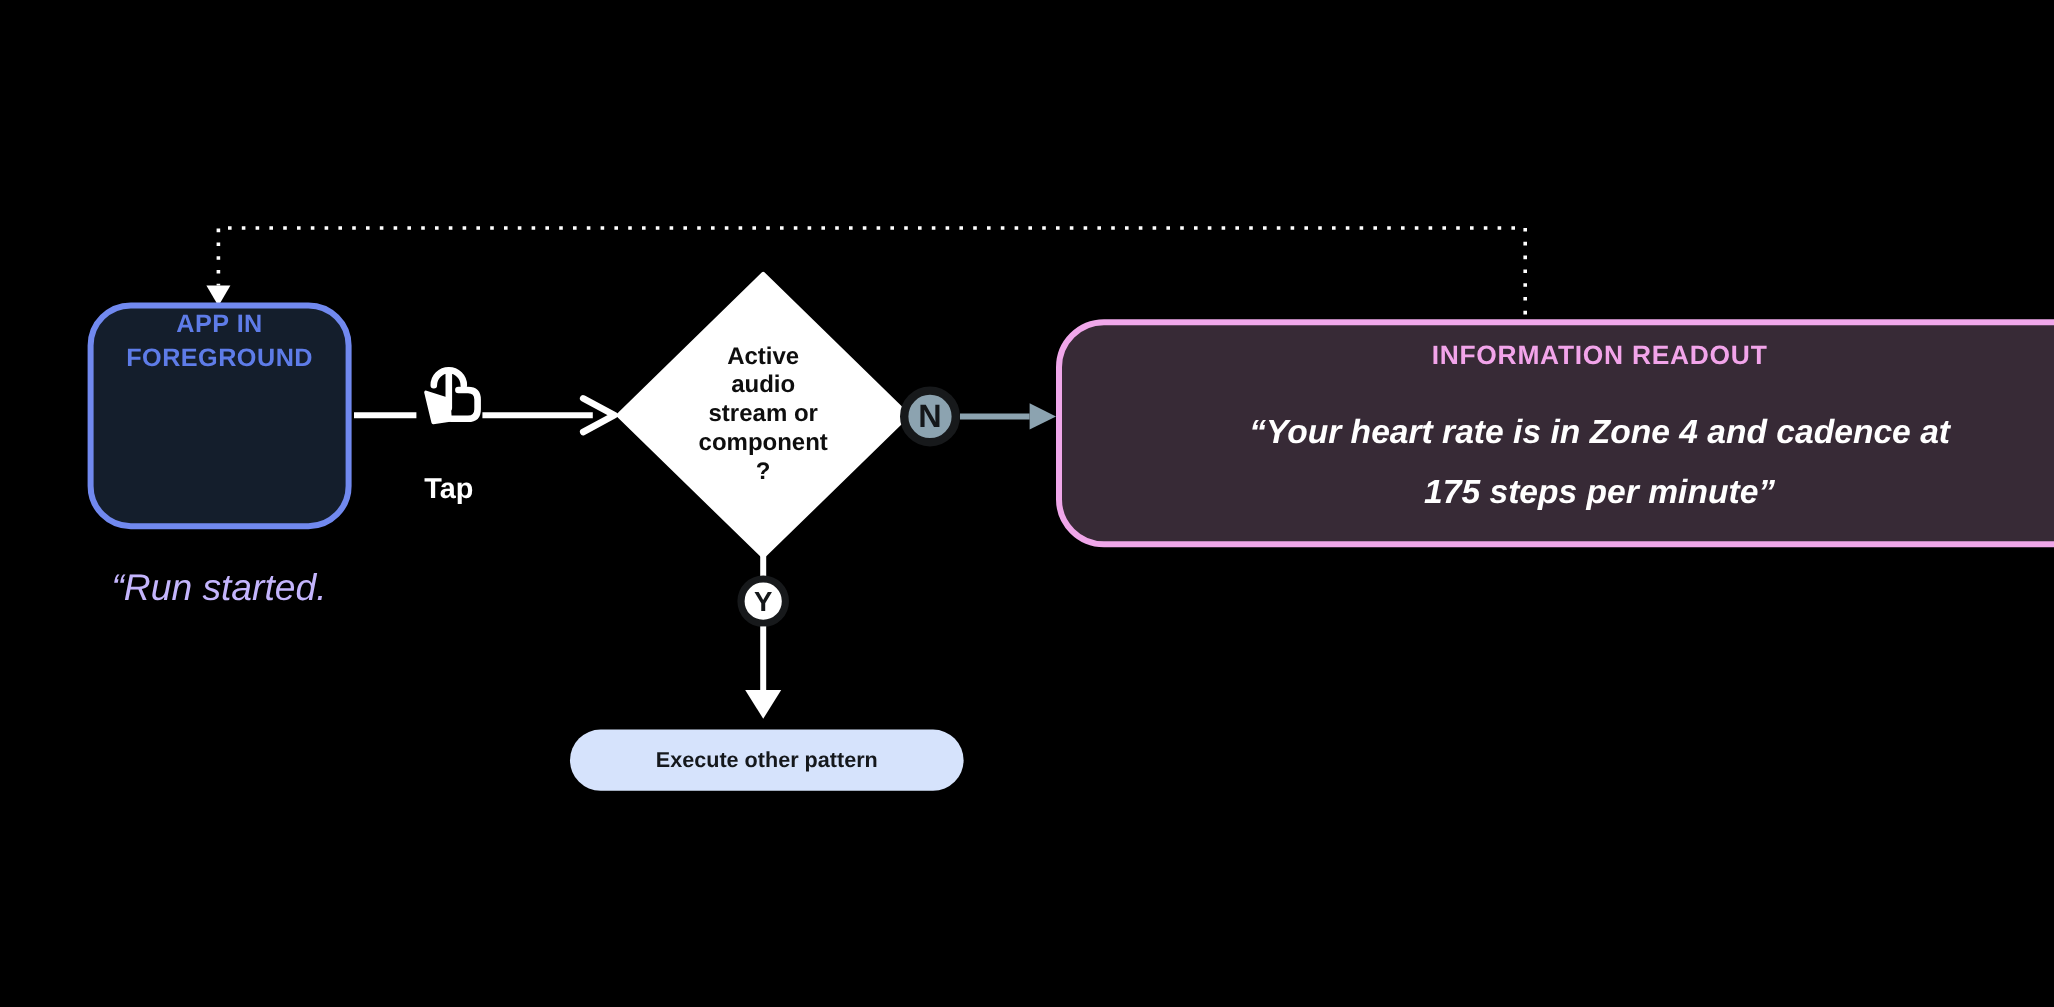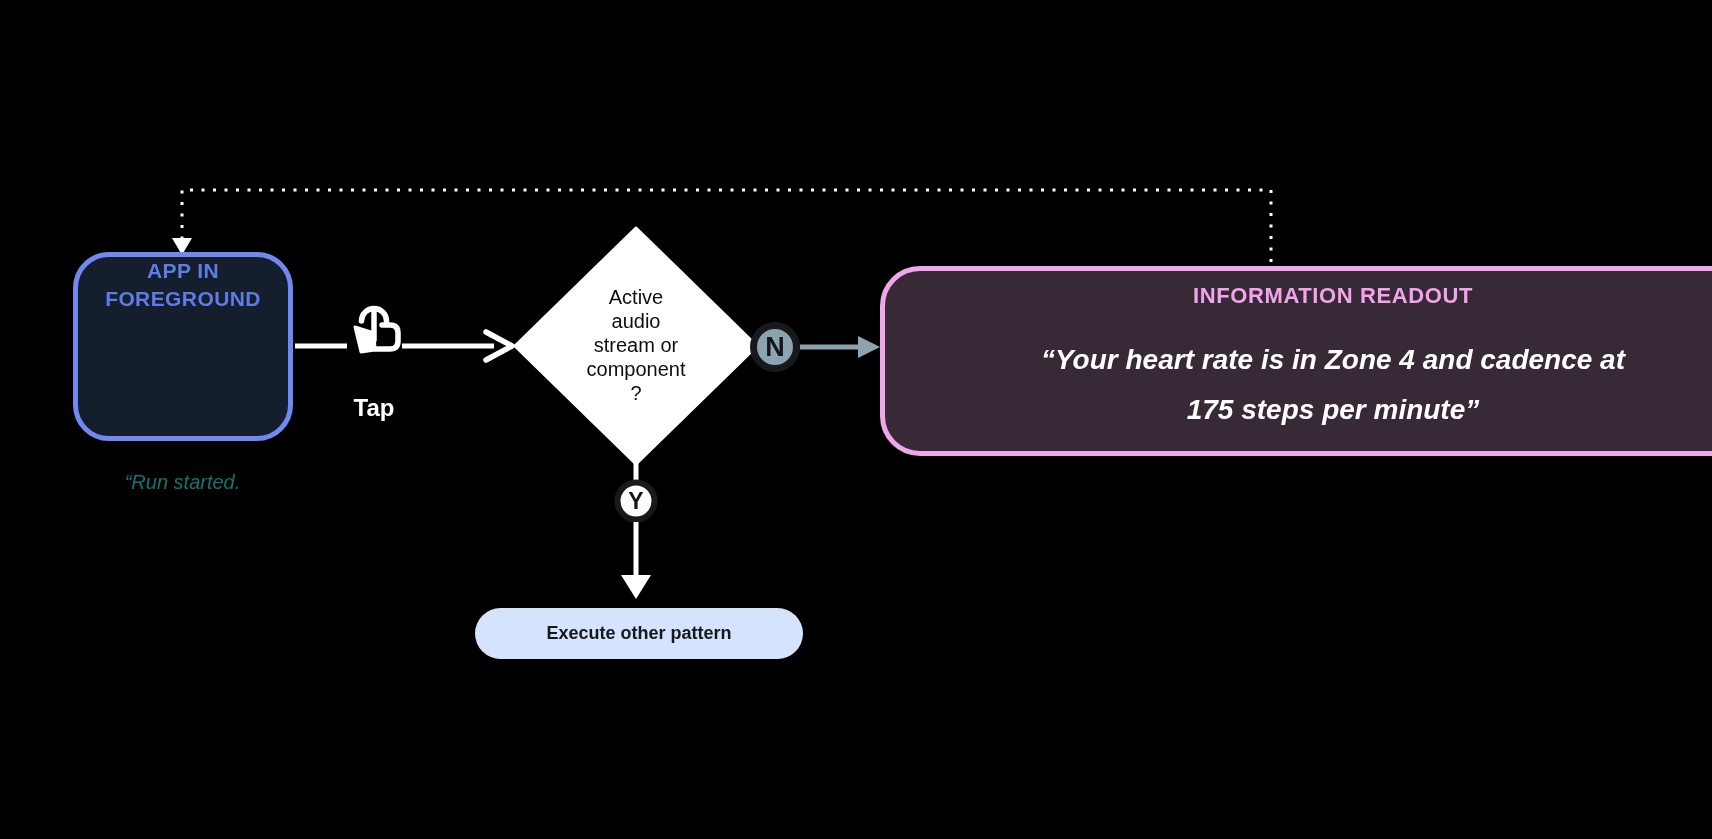--- a/index.html
+++ b/index.html
@@ -31,36 +31,36 @@
     align-items: center; 
     color: #5E7CE8;
     font-size: 21px; font-weight: bold;
     letter-spacing: 0.4px; line-height: 1.35;
     text-align: center;
   }
   
   .app-caption {
     left: 30px; top: 468px; width: 305px;
     text-align: center;
-    color: #0f766e;
+    color: #c4b5fd;
     font-style: italic;
-    font-size: 20px; line-height: 1.4;
+    font-size: 31px; line-height: 1.4;
   }
   
   .tap-label {
     left: 334px; top: 394px; width: 80px;
     text-align: center;
     color: #fff; font-weight: bold; font-size: 24px;
   }
   
   .diamond-text {
     left: 551px; top: 285px; width: 170px;
     text-align: center;
     color: #0E0E0E;
-    font-weight: normal; font-size: 20px; line-height: 24px;
+    font-weight: bold; font-size: 20px; line-height: 24px;
   }
   
   .branch-letter {
     width: 44px; height: 44px;
     display: flex; align-items: center; justify-content: center;
     color: #14171A; font-weight: bold;
   }
   .n-letter { left: 753px; top: 325px; font-size: 27px; }
   .y-letter { left: 614px; top: 479px; font-size: 23px; }
   

